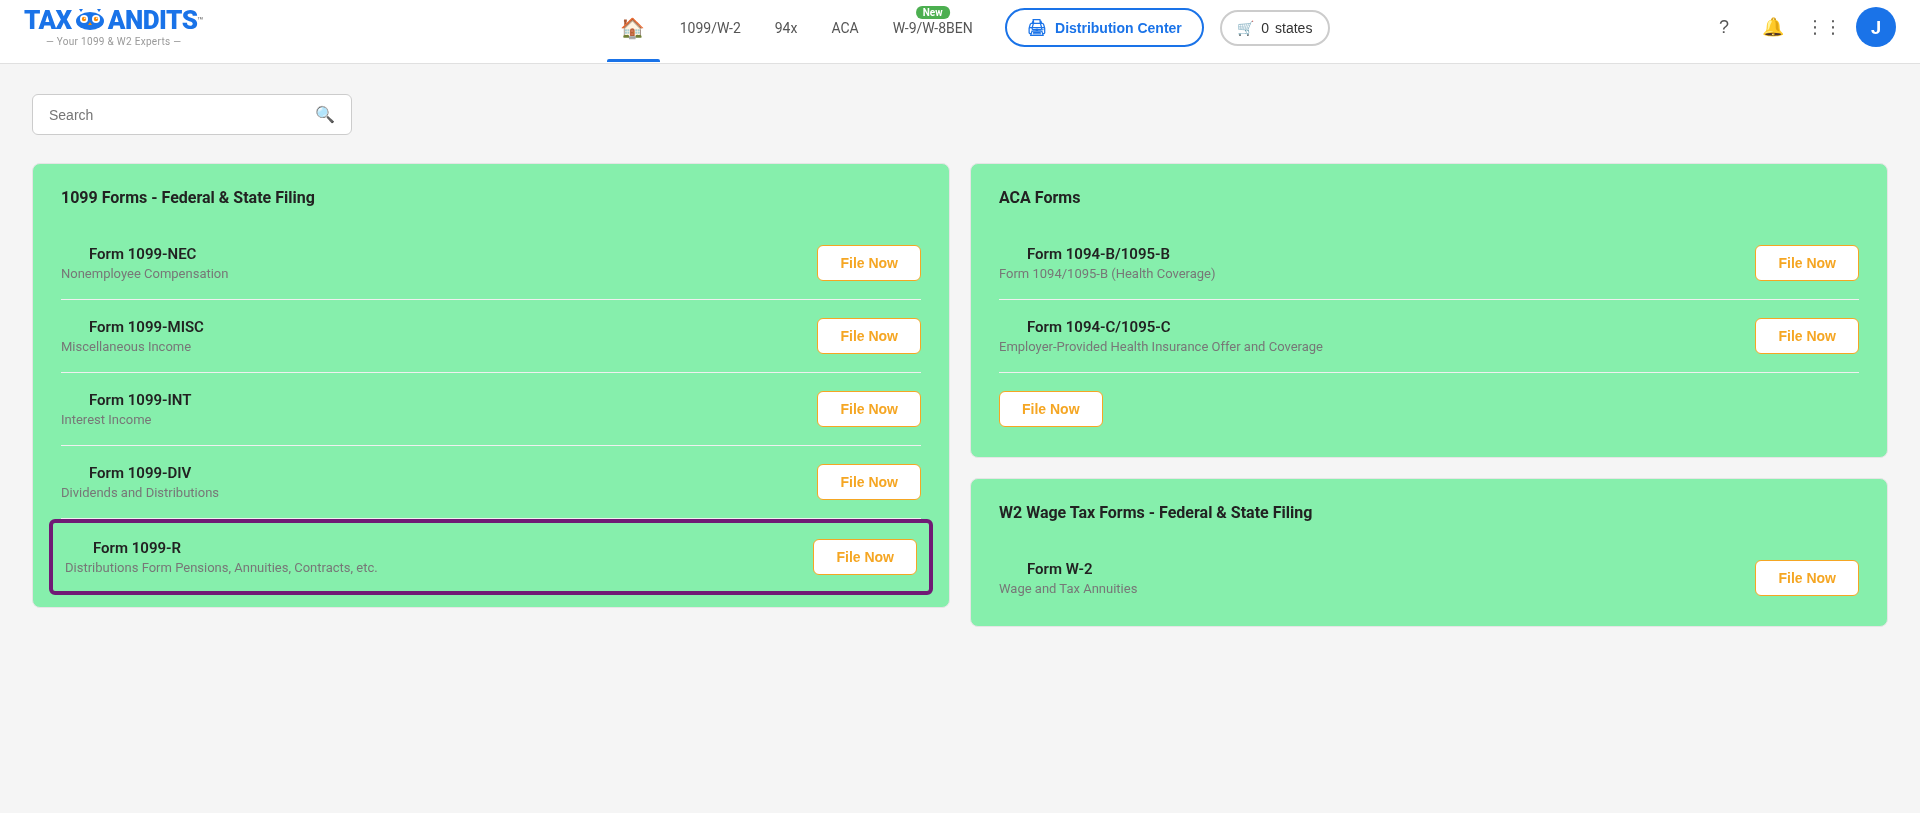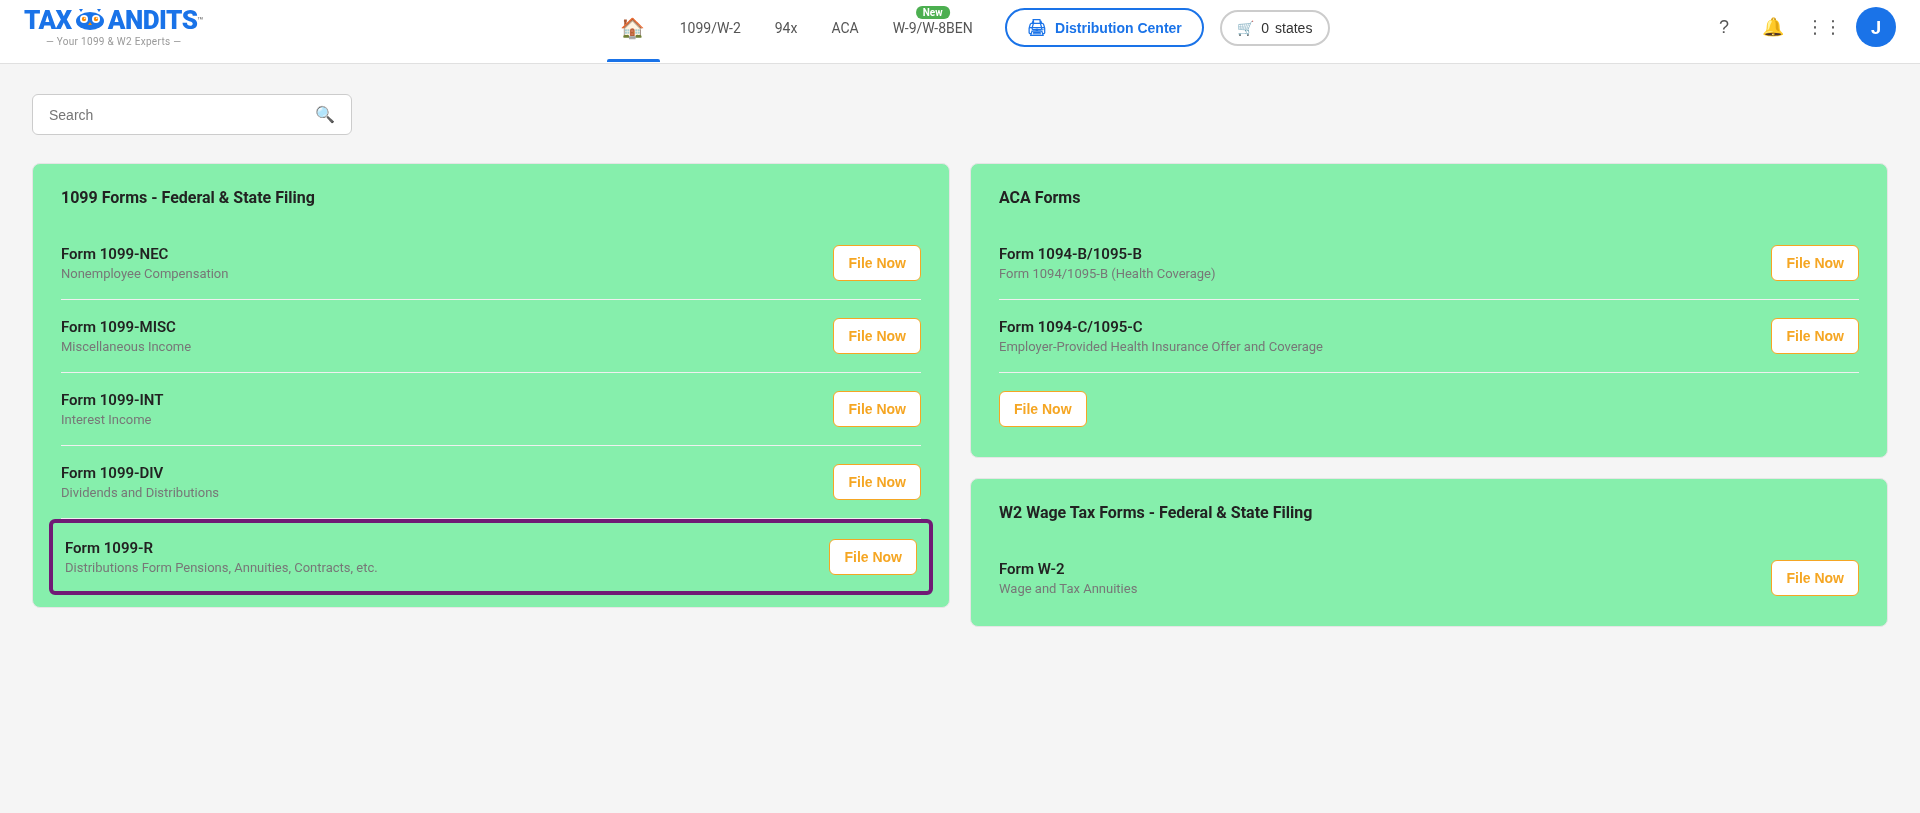--- a/index.html
+++ b/index.html
@@ -237,30 +237,31 @@
       padding: 16px 12px;
       margin: 0 -12px;
     }
 
     .form-info {}
     .form-name {
       font-size: 15px;
       font-weight: 600;
       color: #222;
       margin-bottom: 3px;
+      margin-left: 28px;
     }
     .form-desc {
       font-size: 13px;
       color: #777;
     }
 
     .file-now-btn {
       border: 1.5px solid #f5a623;
       border-radius: 6px;
-      padding: 9px 14px;
+      padding: 9px 22px;
       color: #f5a623;
       font-size: 14px;
       font-weight: 600;
       cursor: pointer;
       background: #fff;
       white-space: nowrap;
       transition: background 0.15s;
     }
   </style>
 </head>

